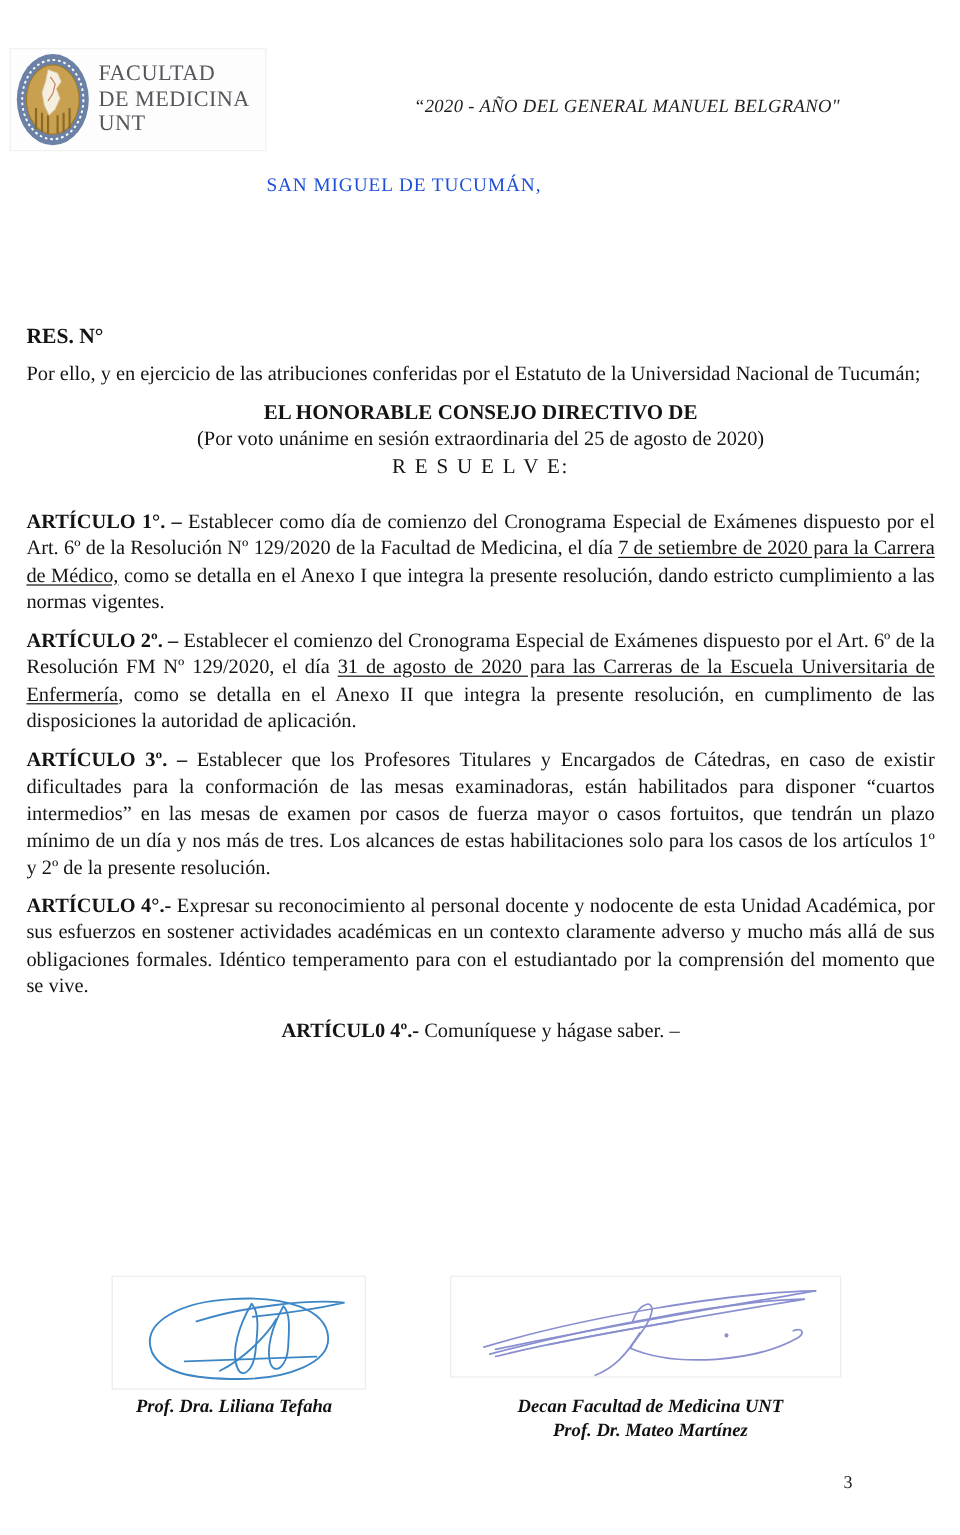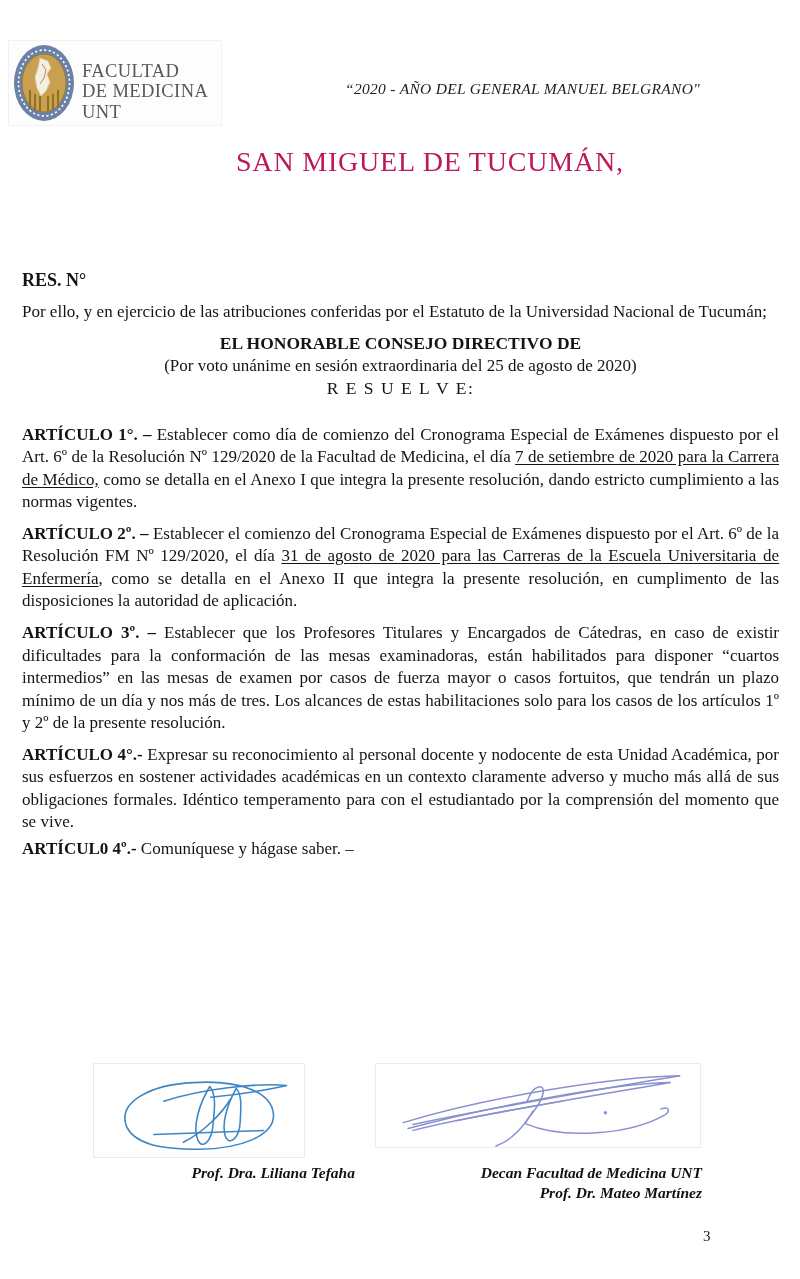--- a/index.html
+++ b/index.html
@@ -6,58 +6,58 @@
   .page {
     position:relative; width:800px; height:1279px; margin:0 auto;
     background:#ffffff; overflow:hidden;
     font-family:"Liberation Serif","DejaVu Serif",serif; color:#141414;
   }
 
   
   .logo-box{
     position:absolute; left:8px; top:40px; width:214px; height:86px;
     background:#fdfdfd; border:1px solid #f1f1f1; box-sizing:border-box;
-    display:flex; align-items:flex-end; gap:7px; padding:3px 4px;
+    display:flex; align-items:center; gap:7px; padding:3px 4px;
   }
   .seal{ flex:0 0 auto; width:62px; height:78px; }
   .logo-text{
     font-size:18.5px; line-height:20.5px; color:#55575c; letter-spacing:.4px;
     font-family:"Liberation Serif",serif;
   }
   .motto{
     position:absolute; left:345px; top:80px; width:450px;
     font-style:italic; font-size:15.5px; text-align:left; color:#1e1e1e;
     letter-spacing:.3px;
   }
   .city{
-    position:absolute; left:236px; top:146px;
-    font-size:28px; letter-spacing:.8px; color:#be185d;
+    position:absolute; left:222px; top:146px;
+    font-size:16px; letter-spacing:.8px; color:#1d4ed8;
   }
 
   
   .content{ position:absolute; left:22px; top:270px; width:757px; font-size:17px; }
   .res-label{ font-weight:bold; font-size:18px; margin:0 0 10px 0; }
   p.cons{ margin:0 0 9px 0; line-height:22.4px; text-align:justify; }
   p.cons-first{ text-indent:38px; }
   .head-block{ text-align:center; line-height:22.4px; }
   .hb{ font-weight:bold; font-size:17.5px; }
   .session-note{ font-size:17px; }
   .resolve{ font-size:17.5px; letter-spacing:1.5px; }
   p.art{ margin:9px 0 0 0; line-height:22.55px; text-align:justify; }
   p.art-first{ margin-top:24px; }
-  p.art-last{ margin-top:4px; text-align:left; }
+  p.art-last{ margin-top:14px; text-align:center; }
   .art b{ font-weight:bold; }
   .u{ text-decoration:underline; text-underline-offset:2px; }
 
   
   .sig-box{ position:absolute; background:#ffffff; border:1px solid #ececec; box-sizing:border-box; }
   .sig-box.left{ left:93px;  top:1063px; width:212px; height:95px; }
   .sig-box.right{ left:375px; top:1063px; width:326px; height:85px; }
   .sig-box svg{ width:100%; height:100%; display:block; }
-  .sig-caption{ position:absolute; top:1163px; text-align:right;
+  .sig-caption{ position:absolute; top:1163px; text-align:center;
     font-weight:bold; font-style:italic; font-size:15.5px; line-height:19.5px; color:#111; }
   .sig-caption.left{ left:35px;  width:320px; }
   .sig-caption.right{ left:382px; width:320px; }
 
   .page-number{ position:absolute; left:703px; top:1228px; font-size:15px; color:#1a1a1a; }
 </style>
 </head>
 <body>
 
 <div class="page">

